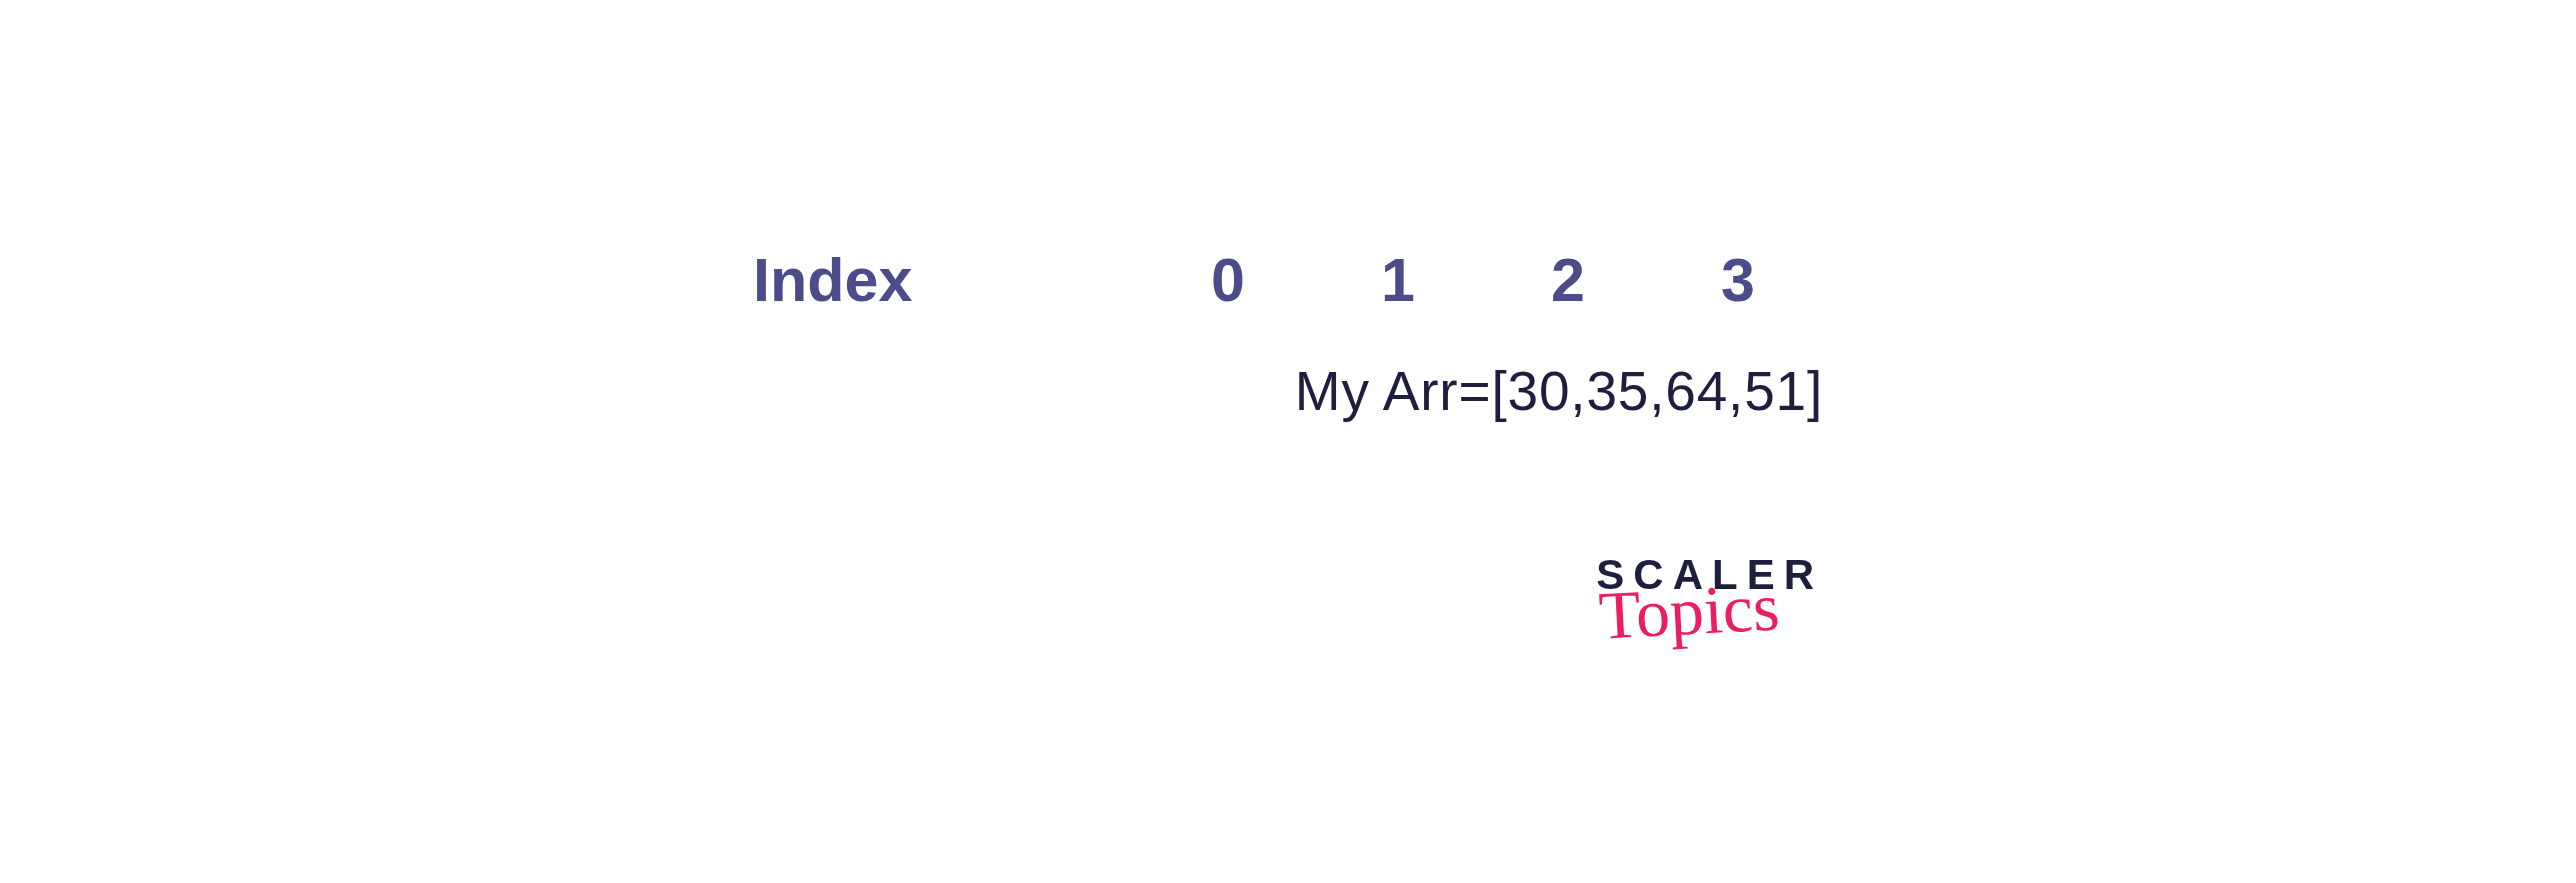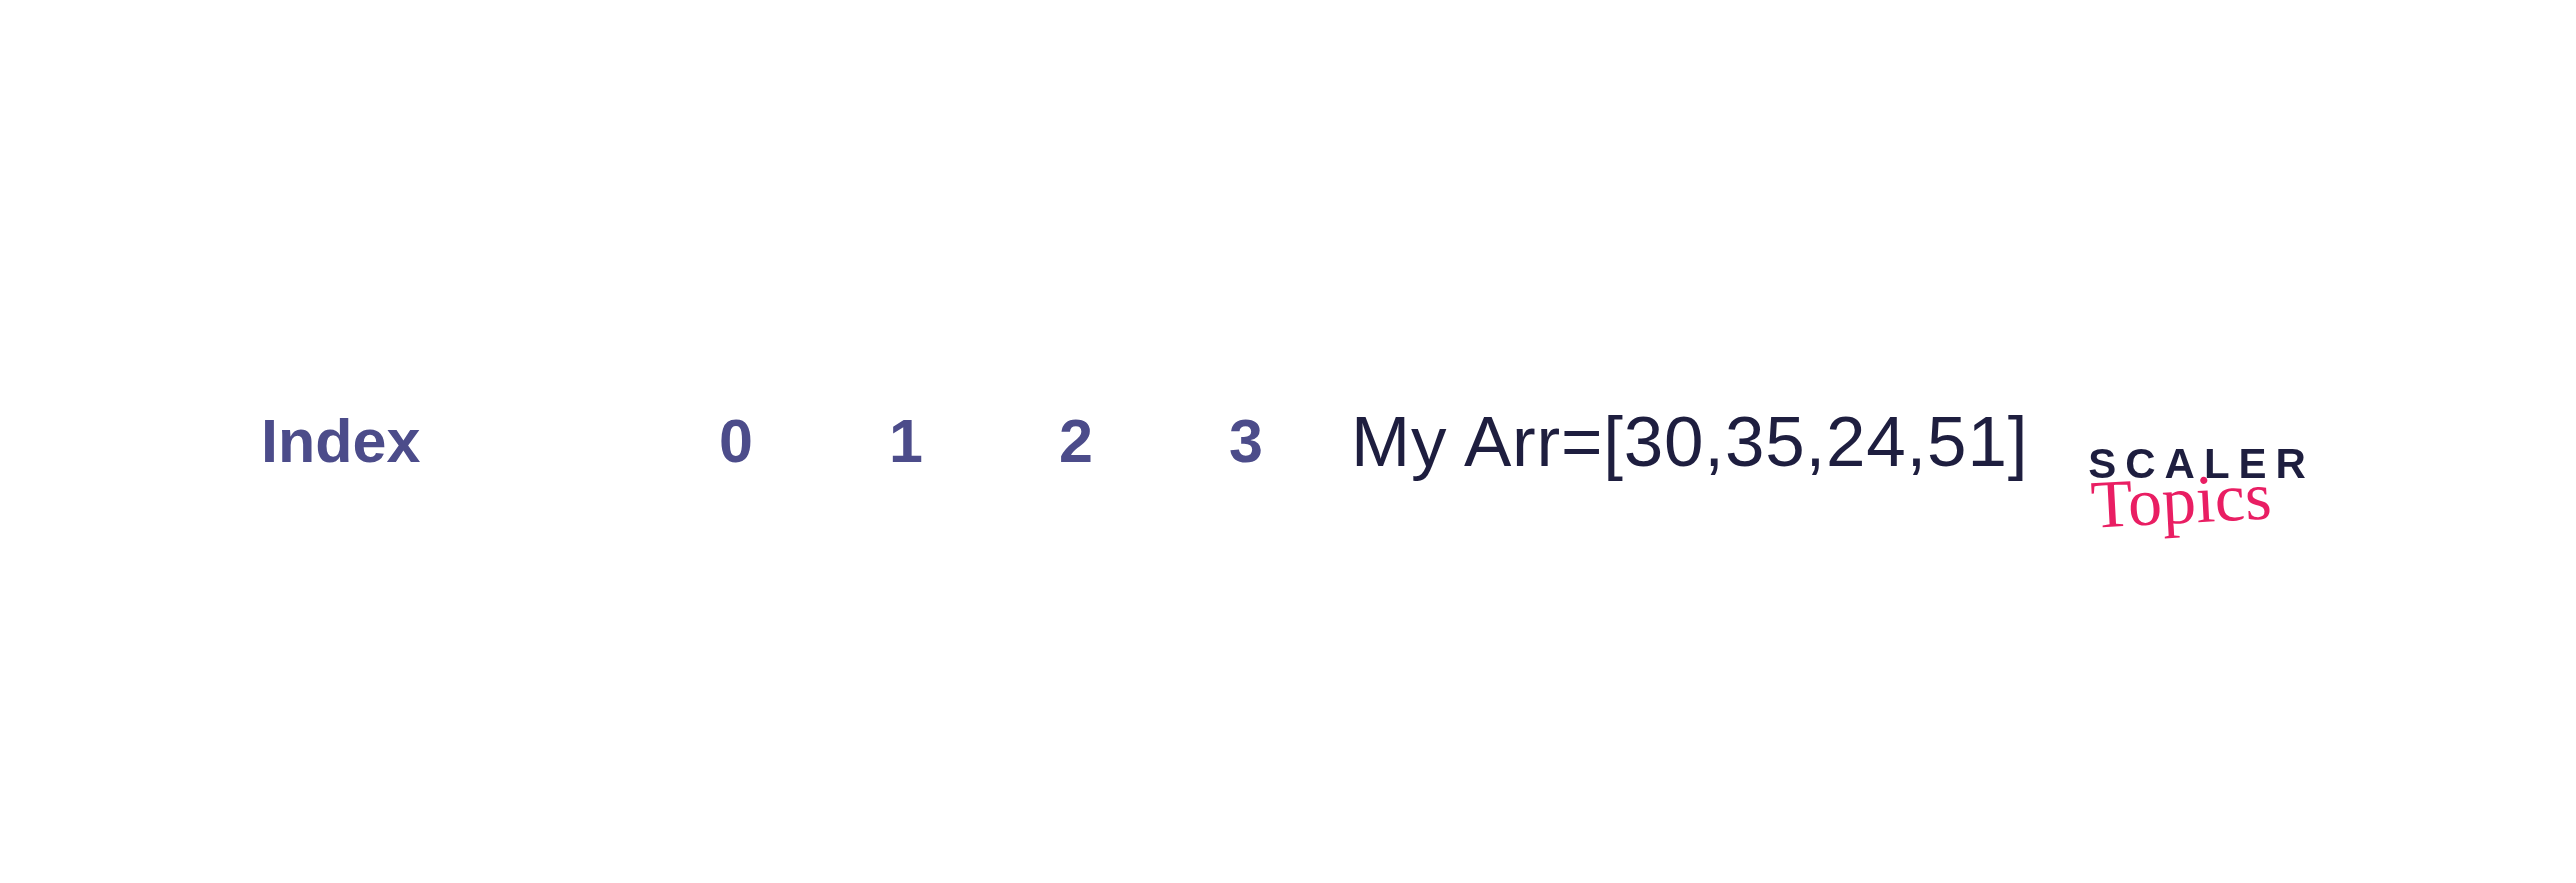--- a/index.html
+++ b/index.html
@@ -12,23 +12,23 @@
       width: 2576px;
       height: 883px;
       display: flex;
       flex-direction: column;
       align-items: center;
       justify-content: center;
       font-family: -apple-system, BlinkMacSystemFont, 'Segoe UI', Arial, sans-serif;
     }
     .diagram {
       display: flex;
-      flex-direction: row;
-      align-items: center;
-      gap: 20px;
+      flex-direction: column;
+      align-items: flex-end;
+      gap: 44px;
     }
     .index-row {
       display: flex;
       align-items: baseline;
       font-size: 61px;
       font-weight: 700;
       color: #4c4c8a;
     }
     .index-label {
       width: 390px;
@@ -38,21 +38,21 @@
       display: flex;
       gap: 0;
     }
     .index-num {
       width: 170px;
       text-align: center;
     }
     .array-row {
       display: flex;
       align-items: baseline;
-      font-size: 71px;
+      font-size: 55px;
       font-weight: 400;
       color: #1e1e3f;
       letter-spacing: 0.8px;
     }
     .logo {
       margin-top: 91px;
       display: flex;
       flex-direction: column;
       align-items: center;
       line-height: 0.8;
@@ -88,21 +88,21 @@
     </span>
   </div>
   <div class="array-row">
     <span>My Arr</span>
     <span> = </span>
     <span>[ </span>
     <span>30</span>
     <span>, </span>
     <span>35</span>
     <span>, </span>
-    <span>24</span>
+    <span>64</span>
     <span>, </span>
     <span>51</span>
     <span> ]</span>
   </div>
   <div class="logo">
     <span class="logo-scaler">SCALER</span>
     <span class="logo-topics">Topics</span>
   </div>
 </div>
 

